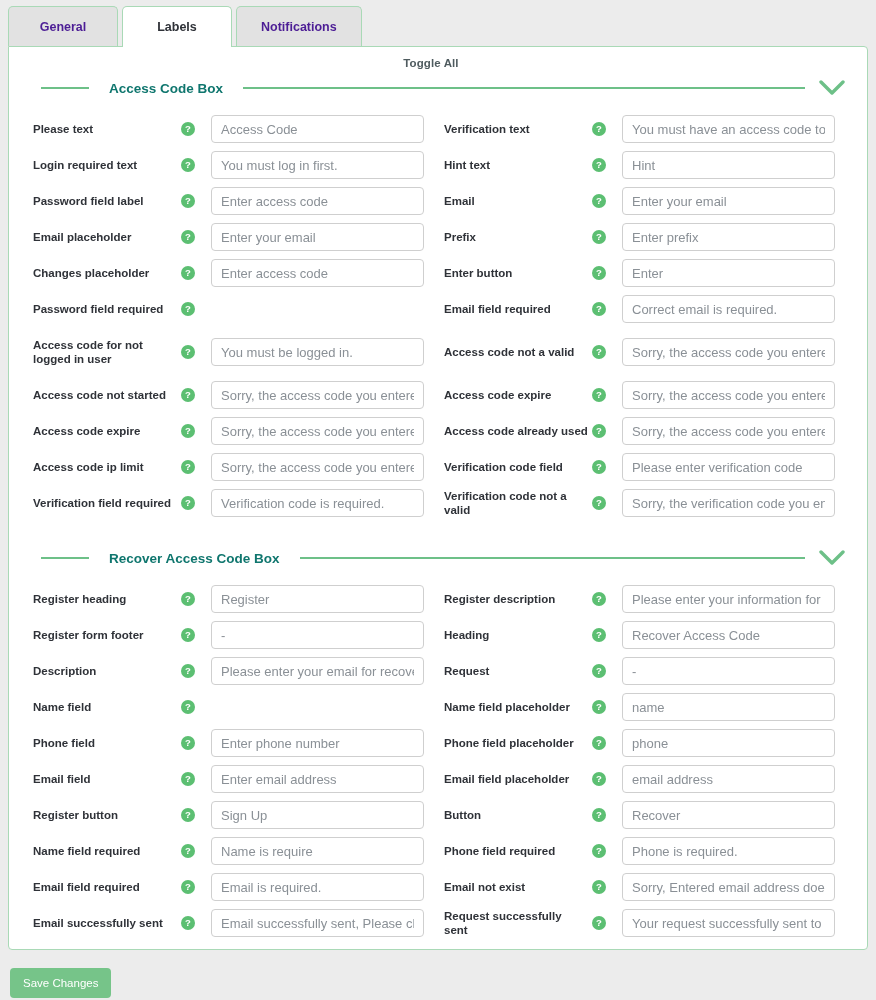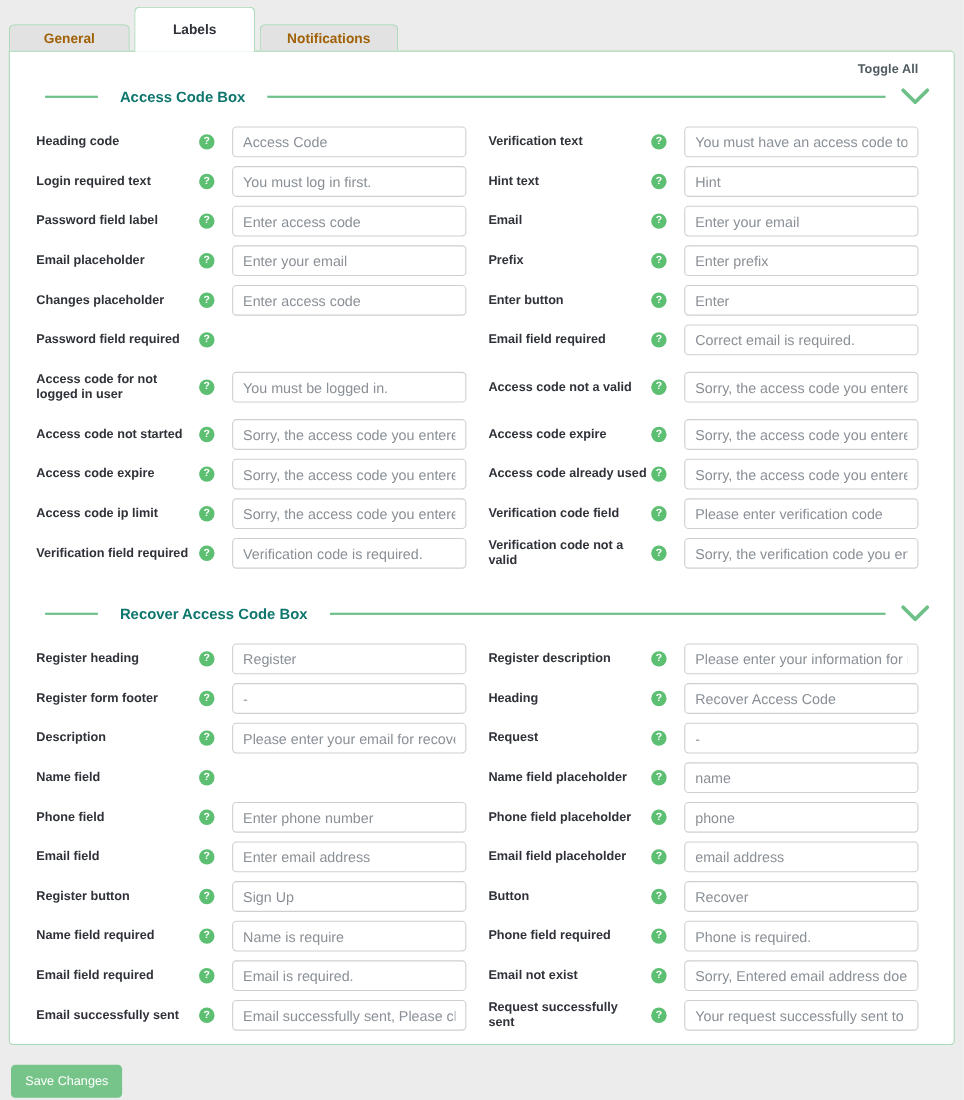--- a/index.html
+++ b/index.html
@@ -14,29 +14,29 @@
   
   .tab-bar {
     position: relative;
     height: 46px;
     padding-left: 8px;
     display: flex;
     align-items: flex-end;
     gap: 4px;
   }
   .tab {
-    height: 24px;
+    height: 40px;
     min-width: 110px;
     padding: 0 24px;
     display: flex;
     align-items: center;
     justify-content: center;
     font-size: 12.5px;
     font-weight: bold;
-    color: #a16207;
+    color: #4c1d95;
     background: #e2e2e2;
     border: 1px solid #a9d9b6;
     border-bottom: none;
     border-radius: 5px 5px 0 0;
     cursor: pointer;
     position: relative;
     z-index: 1;
   }
   .tab.active {
     background: #ffffff;
@@ -52,21 +52,21 @@
     background: #ffffff;
     border: 1px solid #a9d9b6;
     border-radius: 0 4px 4px 4px;
     position: relative;
     padding: 0 18px 14px 18px;
     height: 904px;
   }
 
   .toggle-all-row {
     display: flex;
-    justify-content: flex-end;
+    justify-content: center;
     padding: 10px 14px 0 0;
   }
   .toggle-all {
     font-size: 11.5px;
     font-weight: bold;
     color: #4f5b5f;
     cursor: pointer;
     letter-spacing: .1px;
   }
 
@@ -203,21 +203,21 @@
         <div class="rule-long"></div>
         <div class="chevron">
           <svg width="26" height="18" viewBox="0 0 26 18">
             <path d="M2 3 L13 14 L24 3" fill="none" stroke="#6dc088" stroke-width="3.4" stroke-linecap="round" stroke-linejoin="round"></path>
           </svg>
         </div>
       </div>
       <div class="rows">
         <div class="row">
           <div class="cell">
-            <div class="lbl">Heading code</div>
+            <div class="lbl">Please text</div>
             <div class="help">?</div>
             <input class="fld" type="text" placeholder="Access Code" style="">
           </div>
           <div class="cell">
             <div class="lbl">Verification text</div>
             <div class="help">?</div>
             <input class="fld" type="text" placeholder="You must have an access code to view this" style="">
           </div>
         </div>
         <div class="row">

